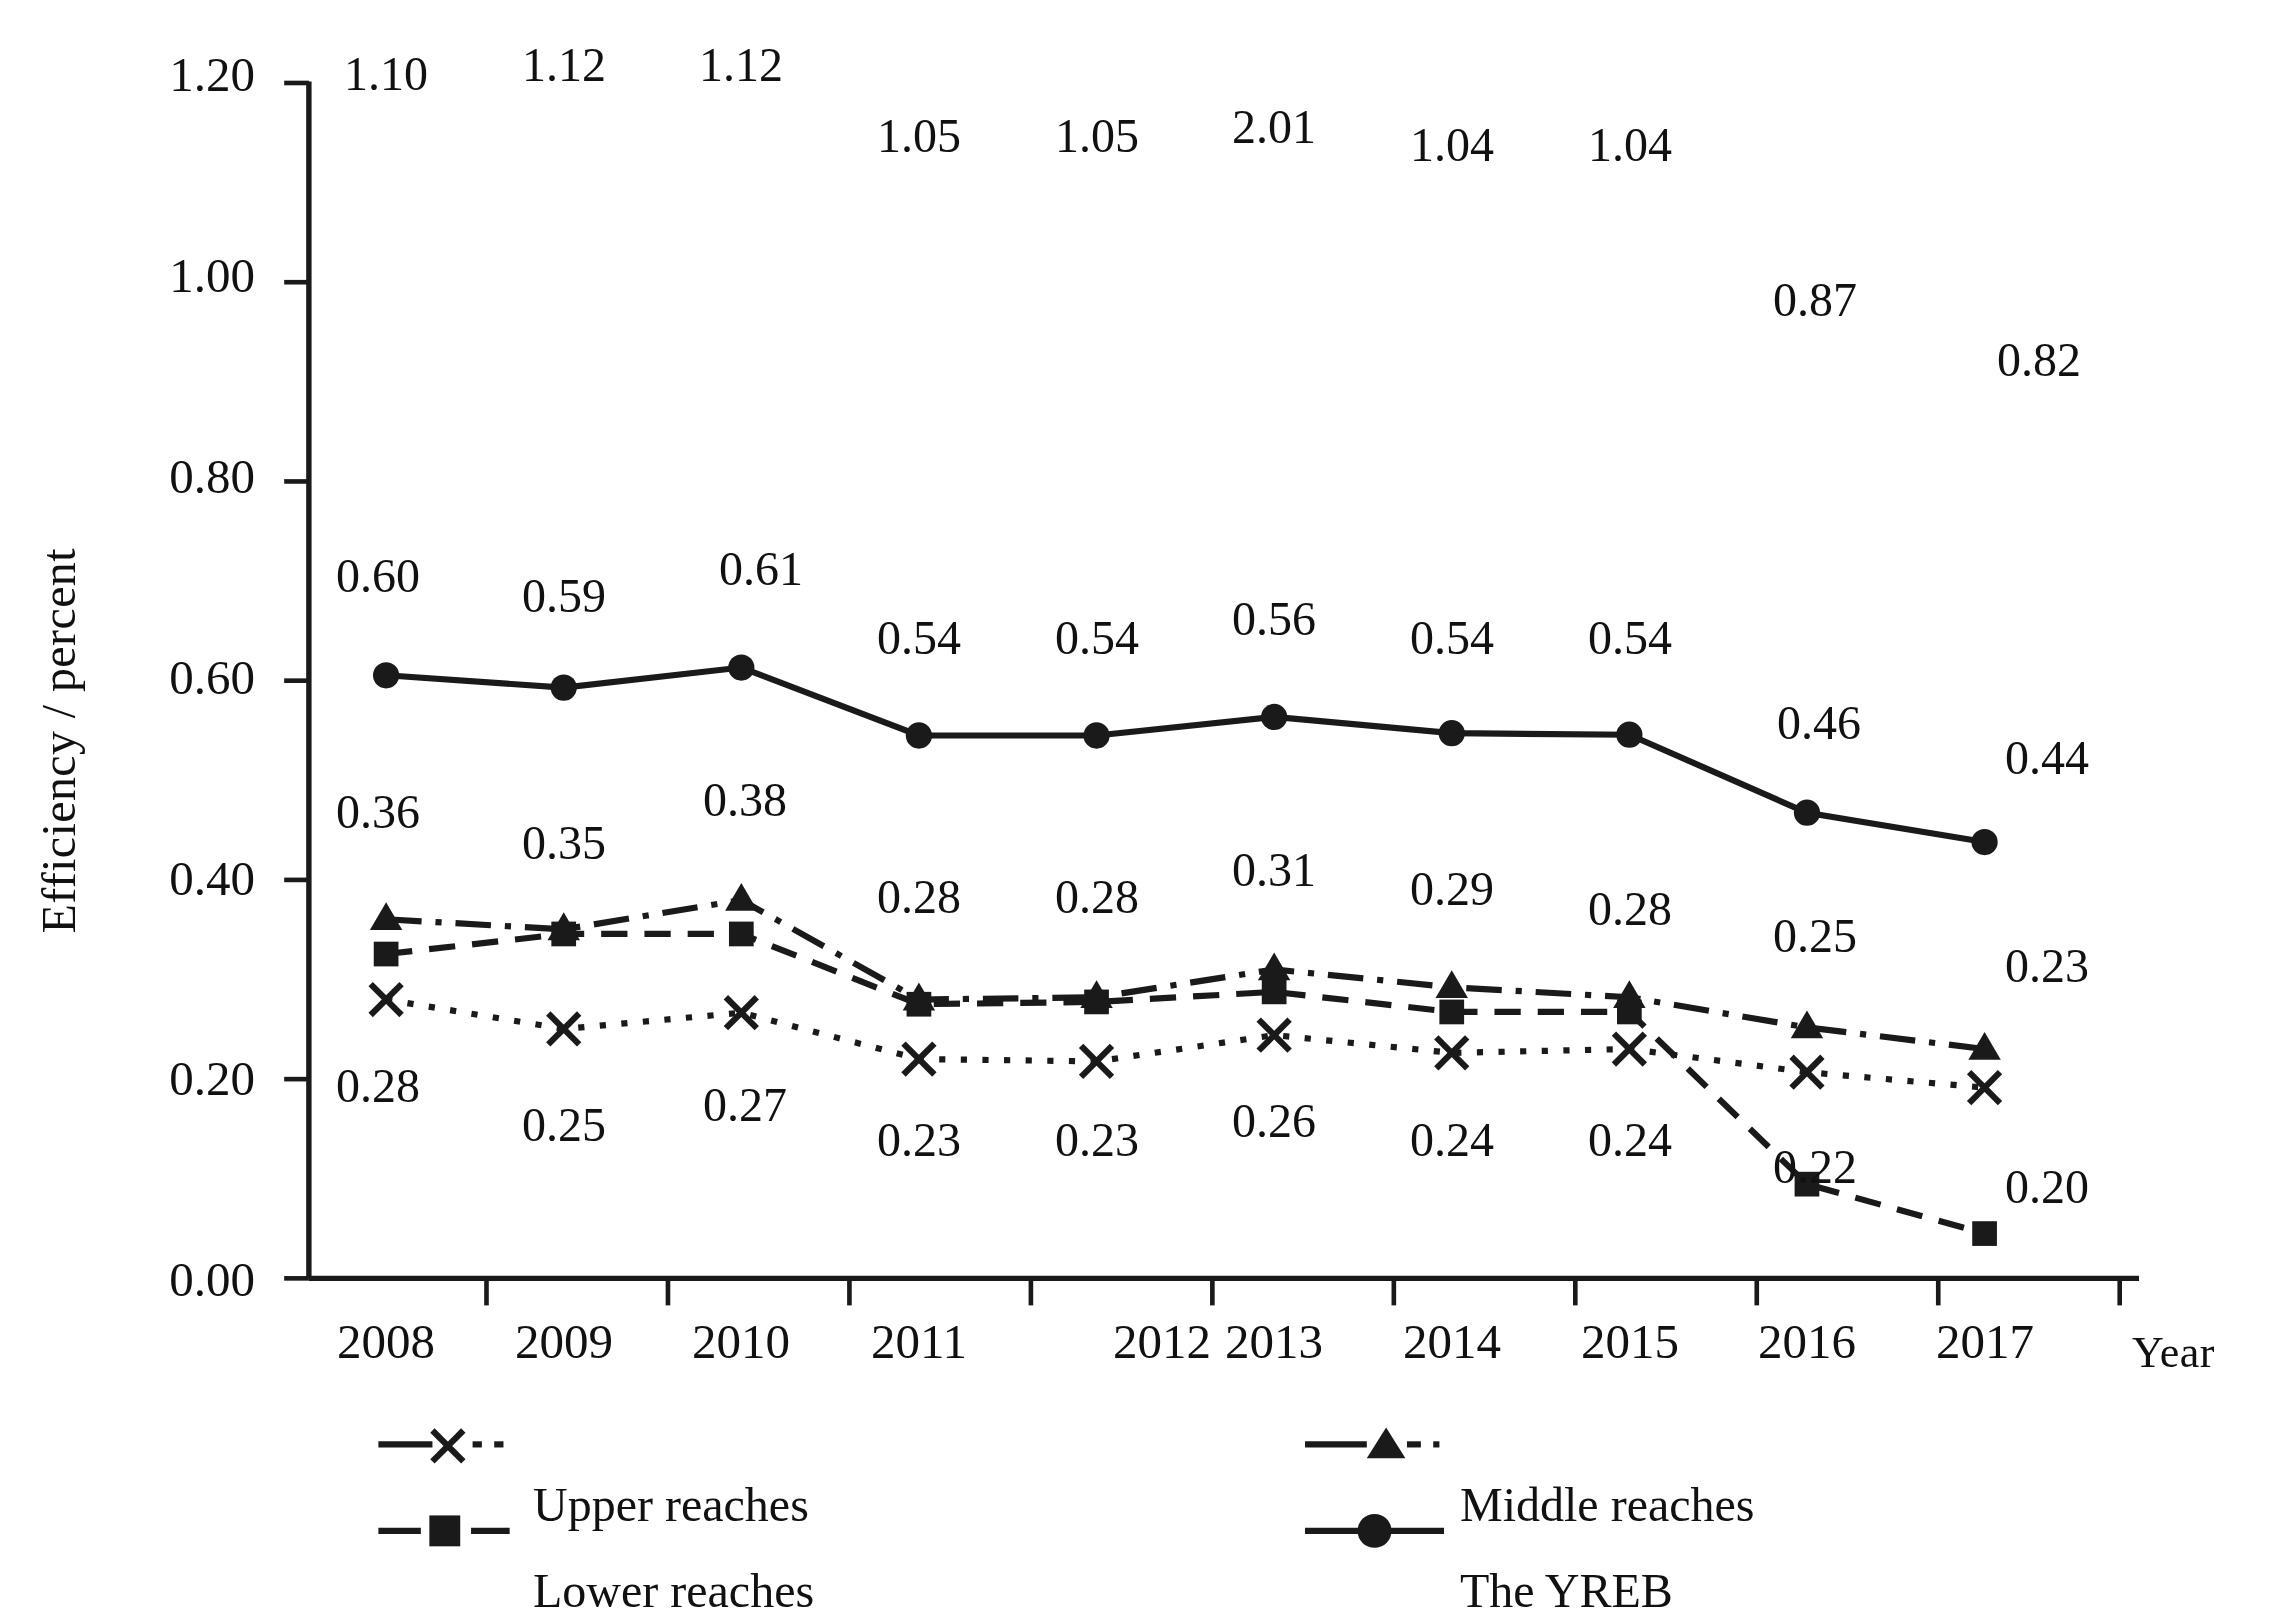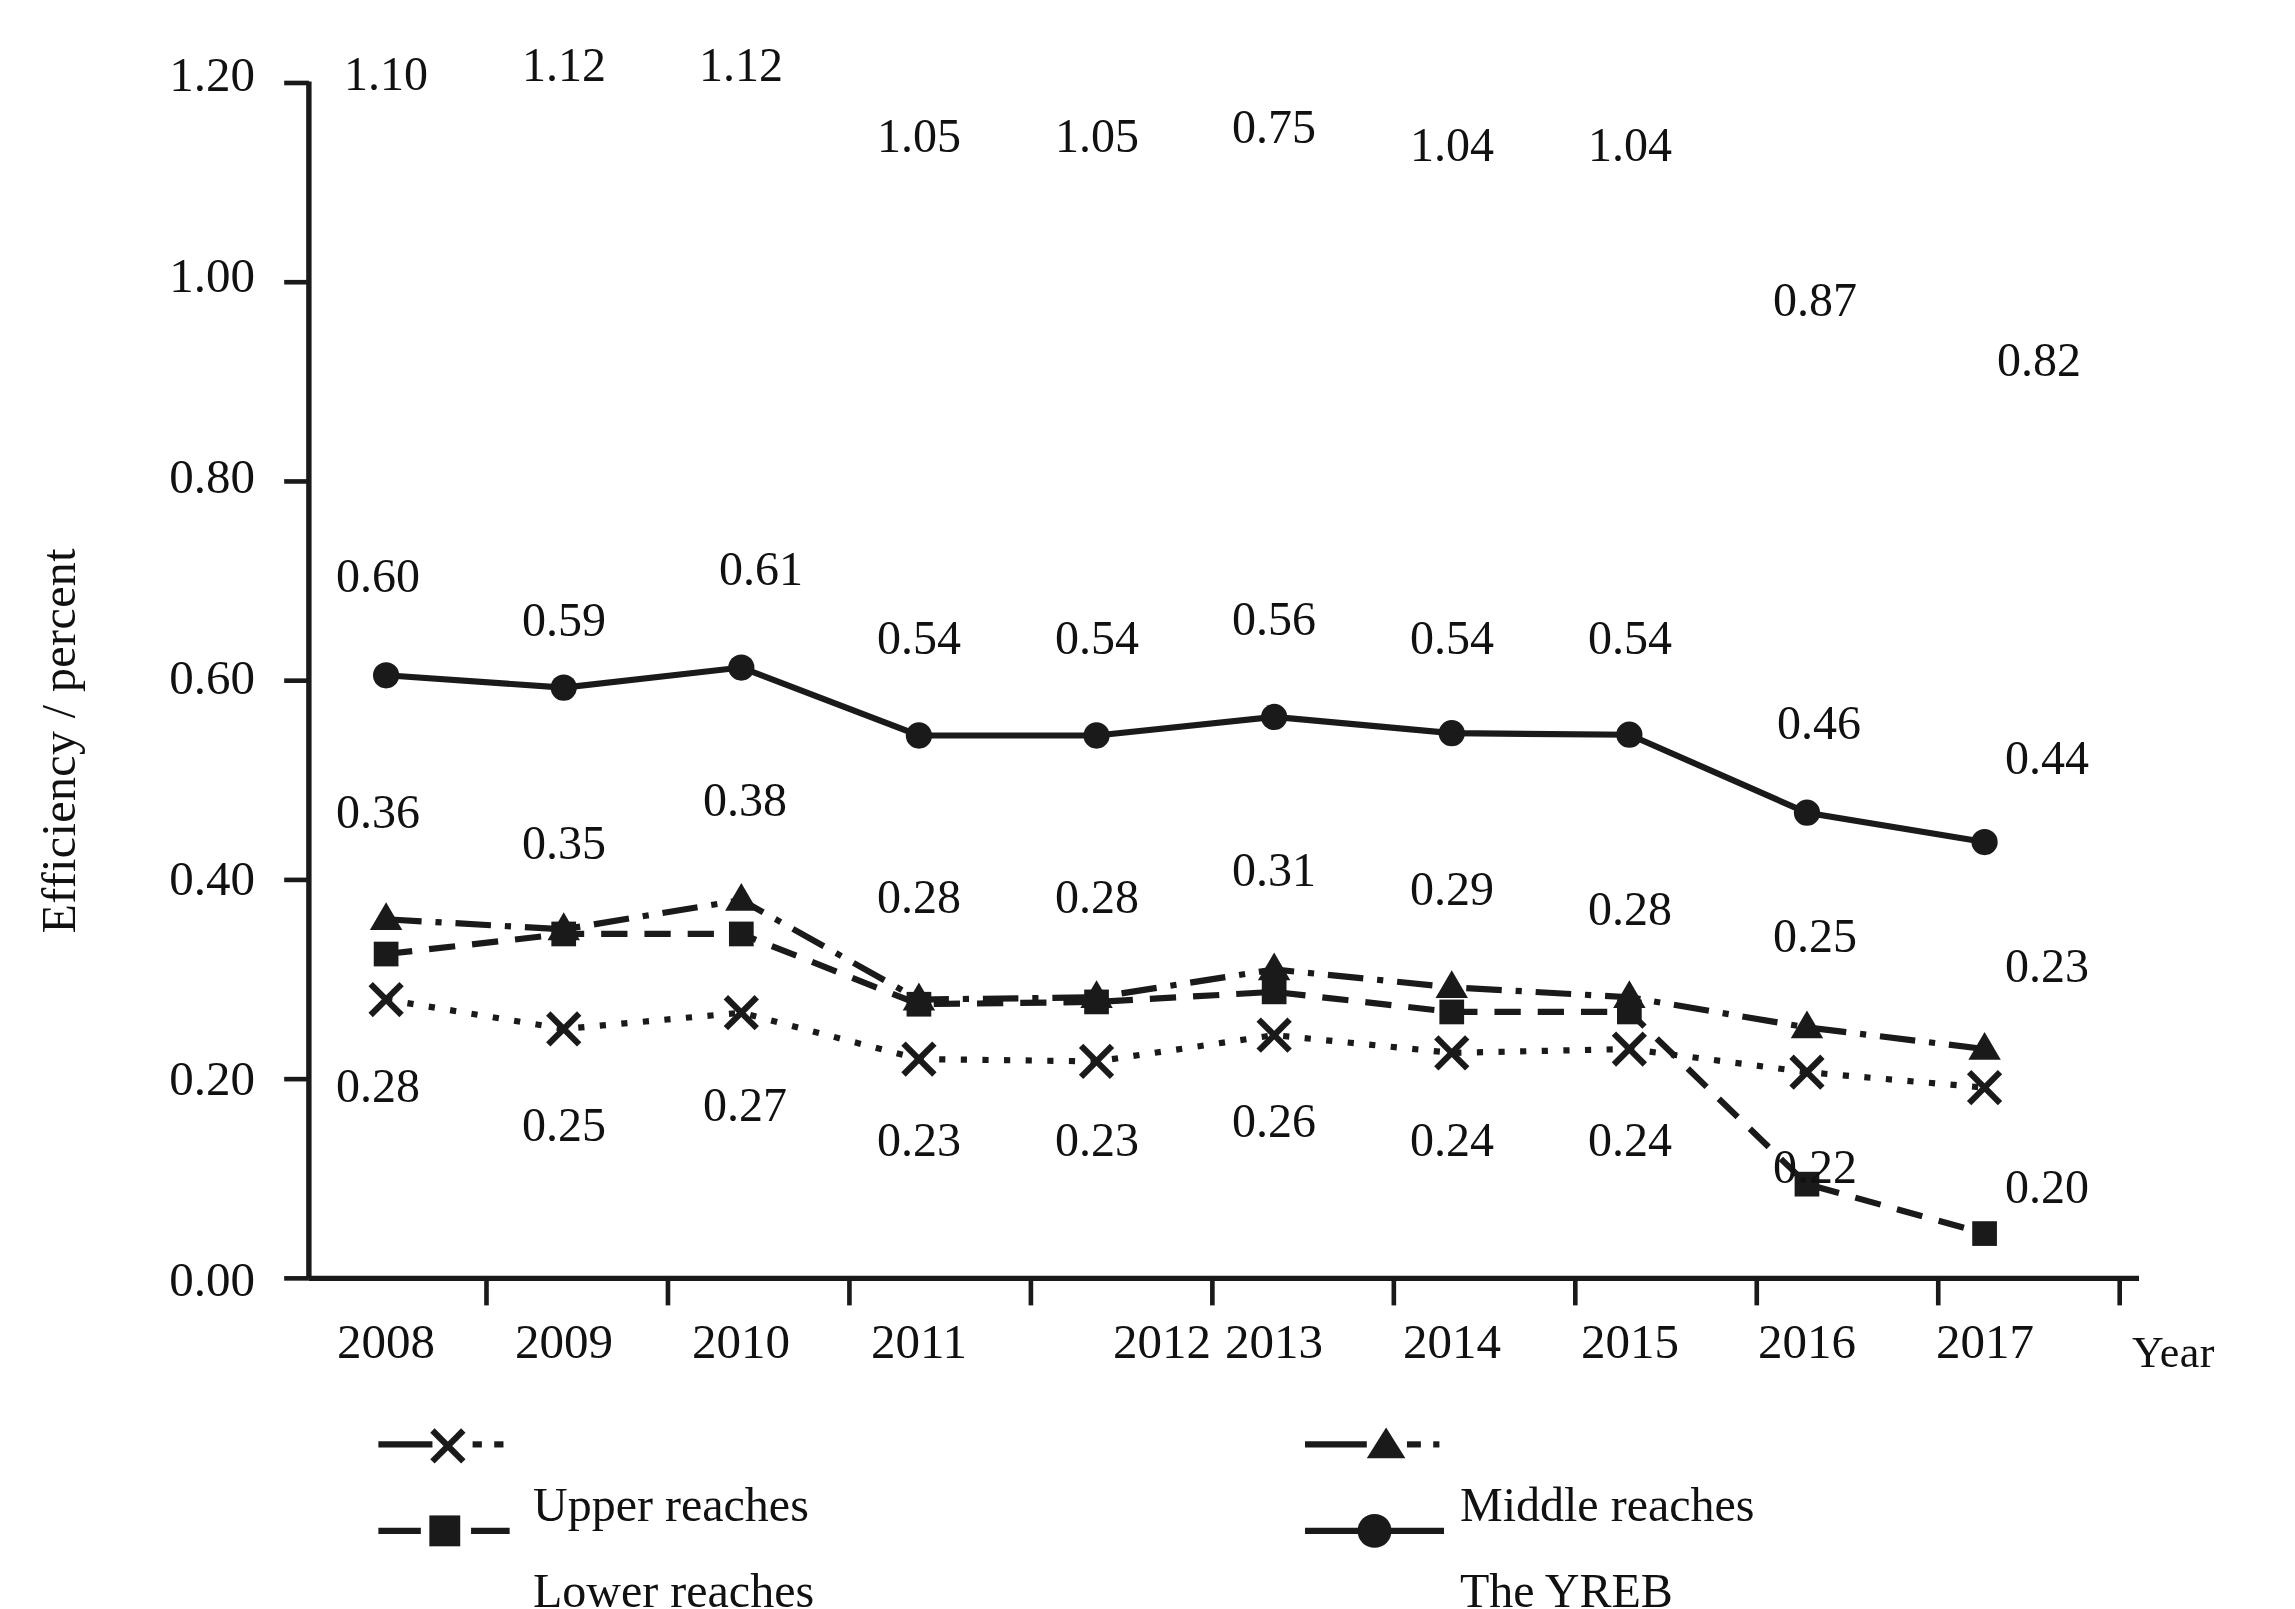--- a/index.html
+++ b/index.html
@@ -216,30 +216,30 @@
     <div class="xtick" style="left:1807px; top:1313px;">2016</div>
     <div class="xtick" style="left:1985px; top:1313px;">2017</div>
   </div>
 
   <div>
     <div class="dlabel" style="left:386px;  top:46px;">1.10</div>
     <div class="dlabel" style="left:564px;  top:37px;">1.12</div>
     <div class="dlabel" style="left:741px;  top:37px;">1.12</div>
     <div class="dlabel" style="left:919px; top:108px;">1.05</div>
     <div class="dlabel" style="left:1097px; top:108px;">1.05</div>
-    <div class="dlabel" style="left:1274px; top:99px;">0.75</div>
+    <div class="dlabel" style="left:1274px; top:99px;">2.01</div>
     <div class="dlabel" style="left:1452px; top:117px;">1.04</div>
     <div class="dlabel" style="left:1630px; top:117px;">1.04</div>
     <div class="dlabel" style="left:1815px; top:272px;">0.87</div>
     <div class="dlabel" style="left:2039px; top:332px;">0.82</div>
   </div>
 
   <div>
     <div class="dlabel" style="left:378px;  top:548px;">0.60</div>
-    <div class="dlabel" style="left:564px;  top:592px;">0.59</div>
+    <div class="dlabel" style="left:564px;  top:568px;">0.59</div>
     <div class="dlabel" style="left:745px;  top:541px;margin-left:16px;">0.61</div>
     <div class="dlabel" style="left:919px; top:610px;">0.54</div>
     <div class="dlabel" style="left:1097px; top:610px;">0.54</div>
     <div class="dlabel" style="left:1274px; top:591px;">0.56</div>
     <div class="dlabel" style="left:1452px; top:610px;">0.54</div>
     <div class="dlabel" style="left:1630px; top:610px;">0.54</div>
     <div class="dlabel" style="left:1819px; top:695px;">0.46</div>
     <div class="dlabel" style="left:2047px; top:730px;">0.44</div>
   </div>
 

